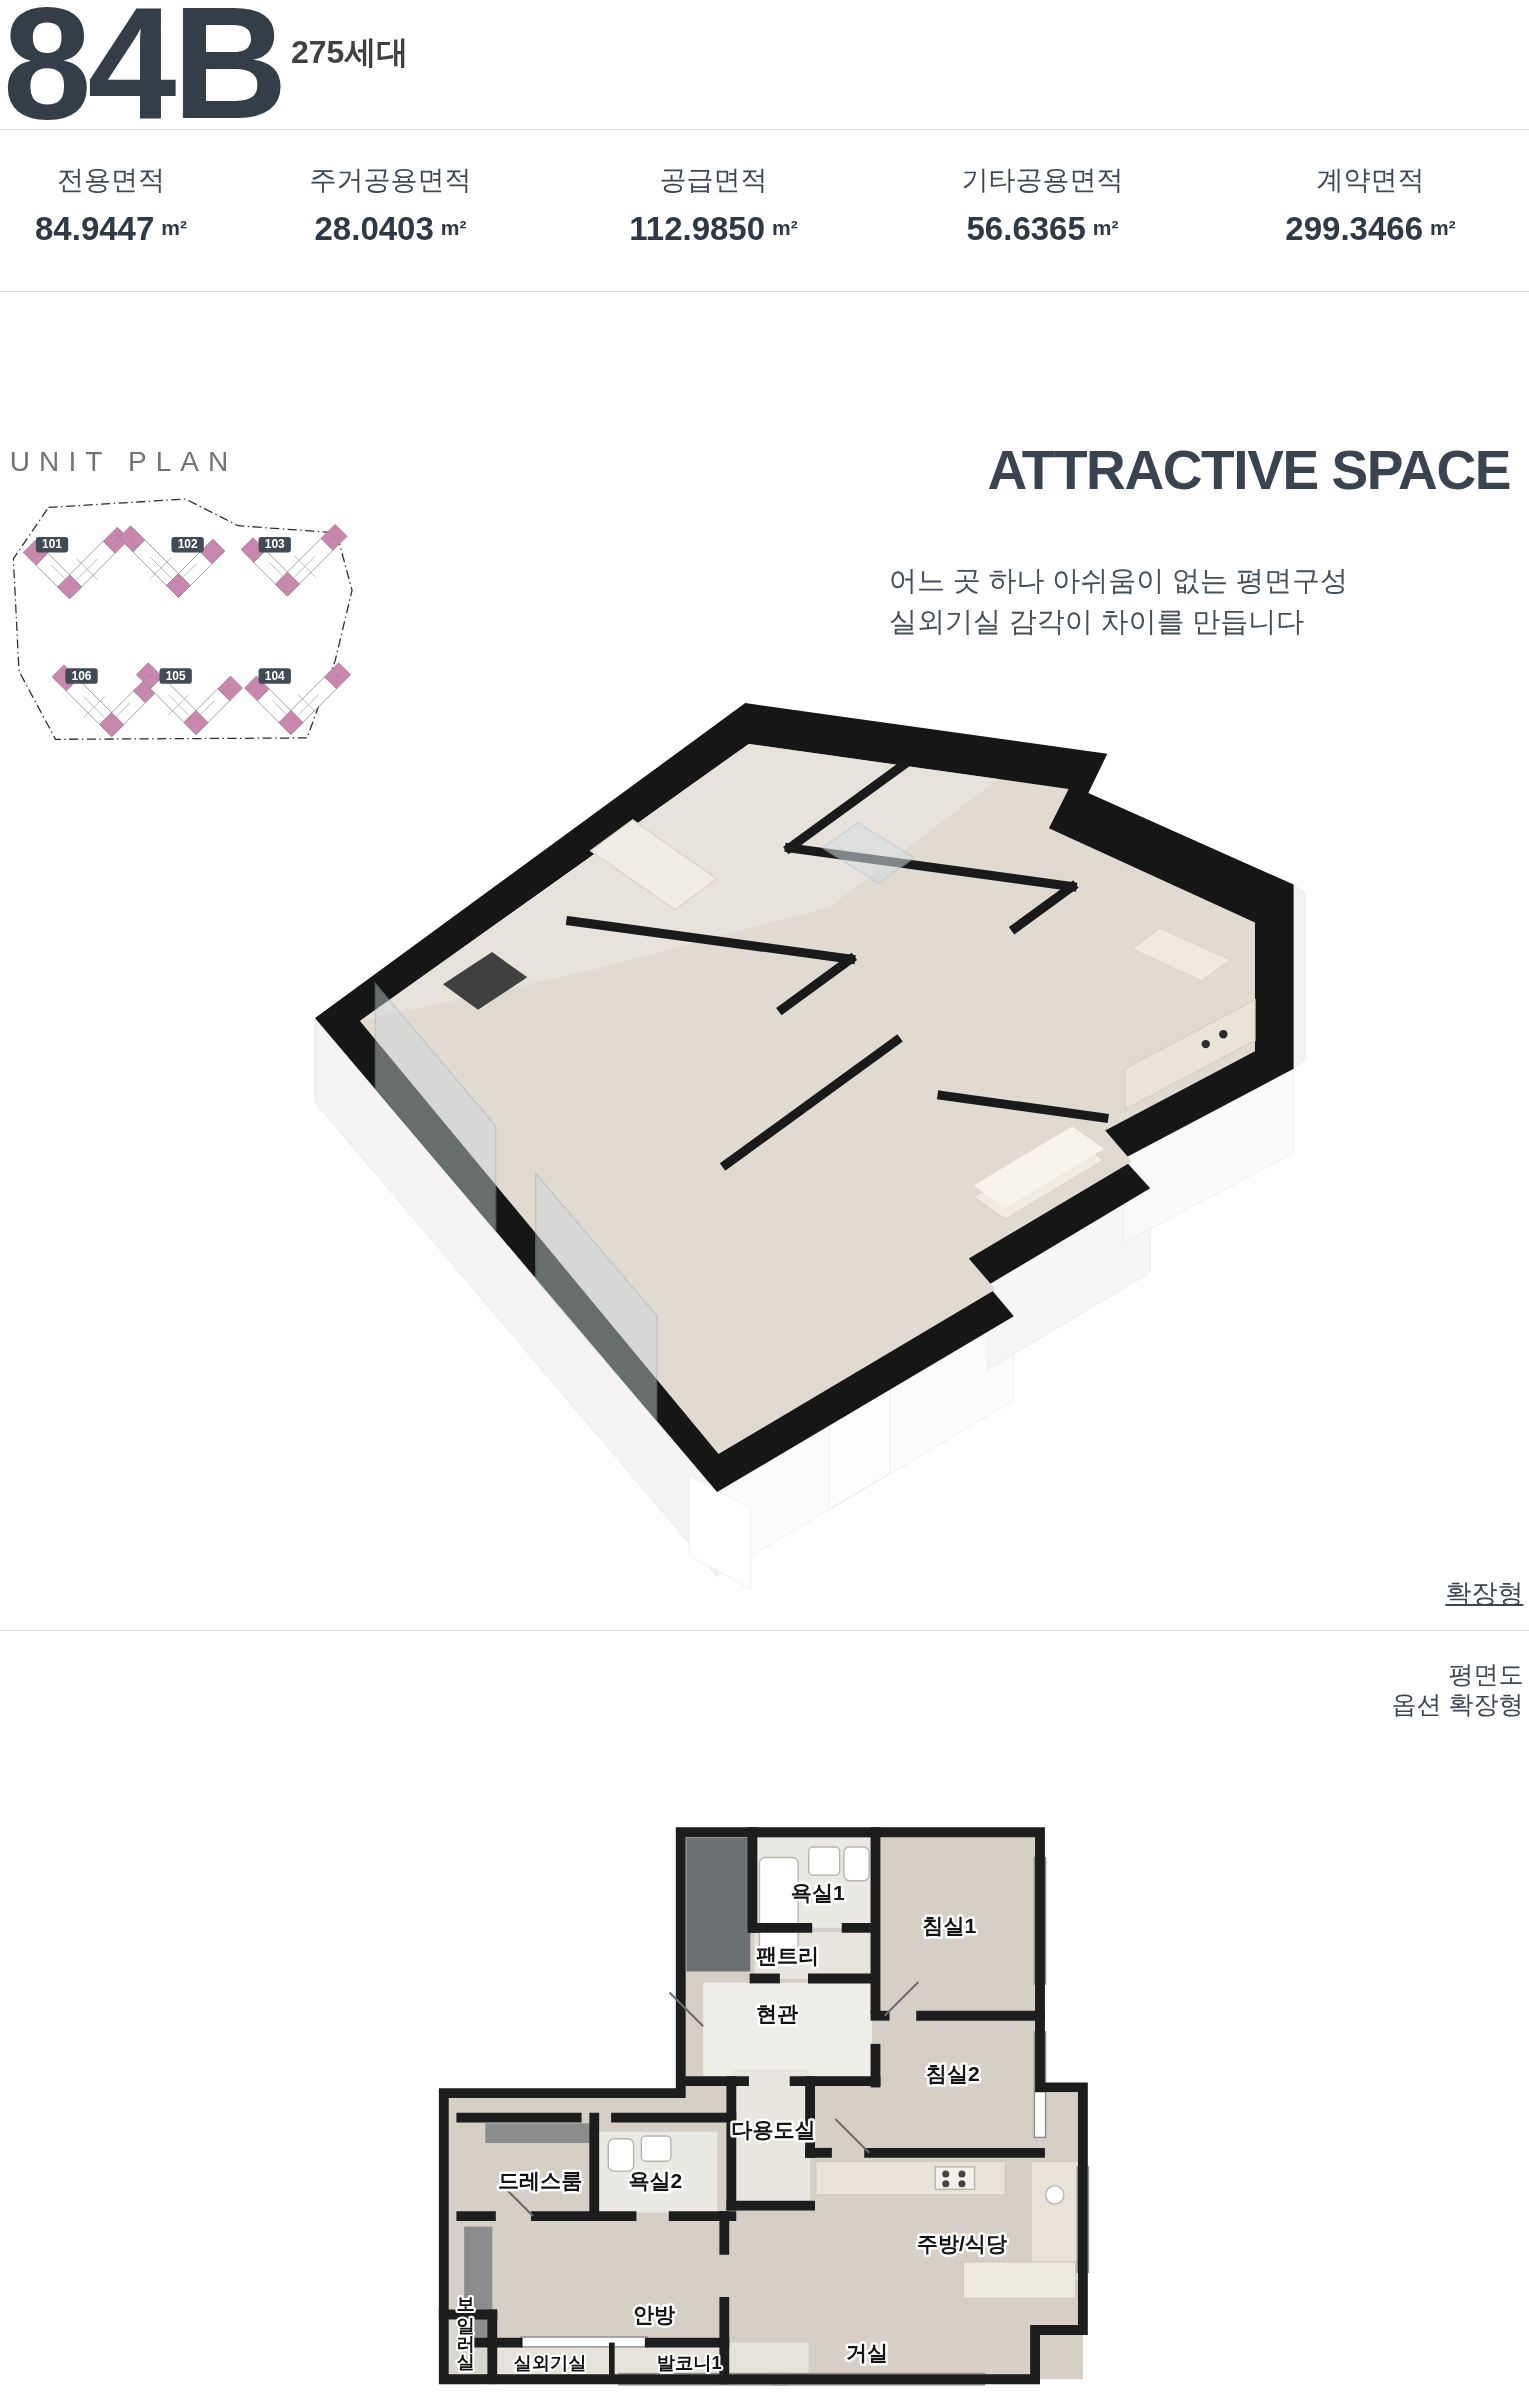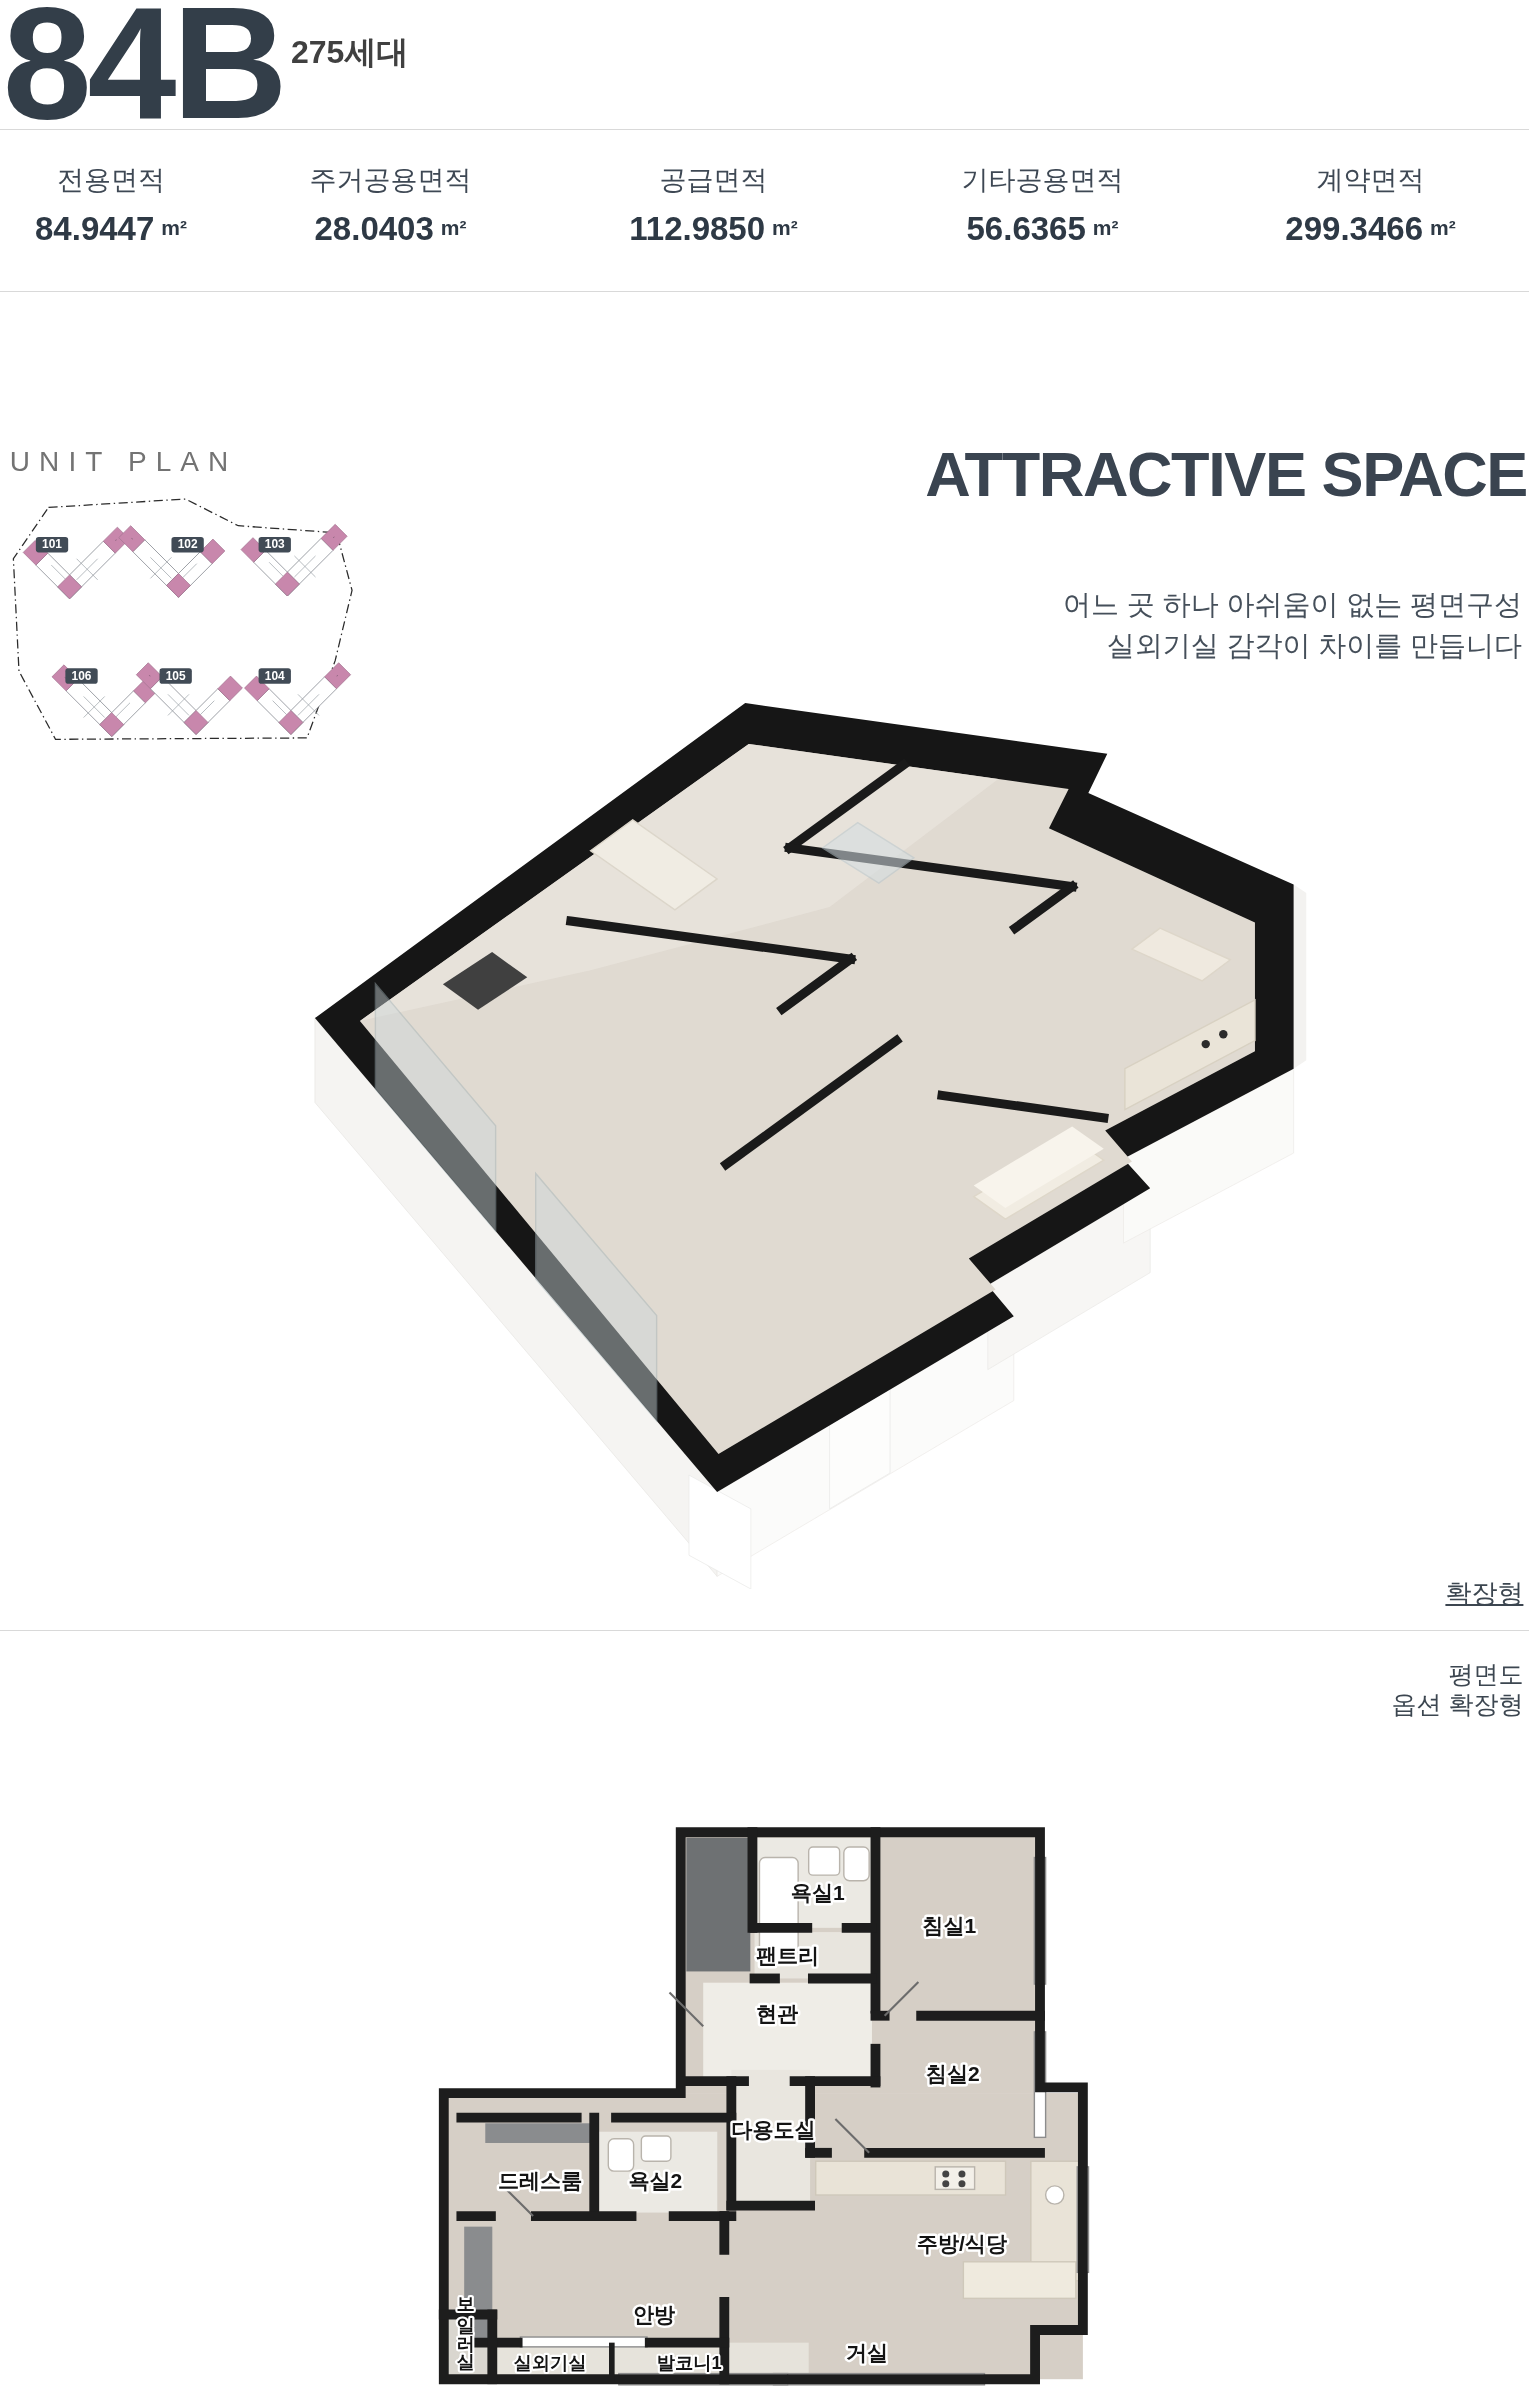--- a/index.html
+++ b/index.html
@@ -30,26 +30,26 @@
   .area-label{font-size:27px;font-weight:500;color:#3e4854;line-height:1;}
   .area-value{margin-top:18.3px;font-size:33px;font-weight:700;color:#2e3945;line-height:1;}
   .area-unit{font-size:21px;font-weight:700;vertical-align:5.6px;margin-left:7px;}
 
   
   .unitplan-title{
     position:absolute;left:9.8px;top:446px;
     font-size:28px;font-weight:500;letter-spacing:9.1px;color:#737373;
   }
   .attractive-title{
-    position:absolute;right:2px;top:443px;width:844px;
-    text-align:right;font-size:63px;font-weight:600;letter-spacing:-1.4px;color:#3a4450;line-height:1;
+    position:absolute;right:19px;top:443px;width:844px;
+    text-align:right;font-size:55px;font-weight:600;letter-spacing:-1.4px;color:#3a4450;line-height:1;
   }
   .attractive-sub{
-    position:absolute;right:7px;top:584px;width:633px;
-    text-align:right;font-size:28px;font-weight:500;color:#454f5a;line-height:41px;
+    position:absolute;right:7px;top:560px;width:633px;
+    text-align:left;font-size:28px;font-weight:500;color:#454f5a;line-height:41px;
   }
 
   
   .cap-ext{
     position:absolute;right:5.6px;top:1576px;width:352px;
     text-align:right;font-size:26px;font-weight:500;color:#3c4650;text-decoration:underline;
   }
   .cap-plan{
     position:absolute;right:5.6px;top:1660px;width:352px;
     text-align:right;font-size:25px;font-weight:500;color:#3c4650;line-height:29.5px;

